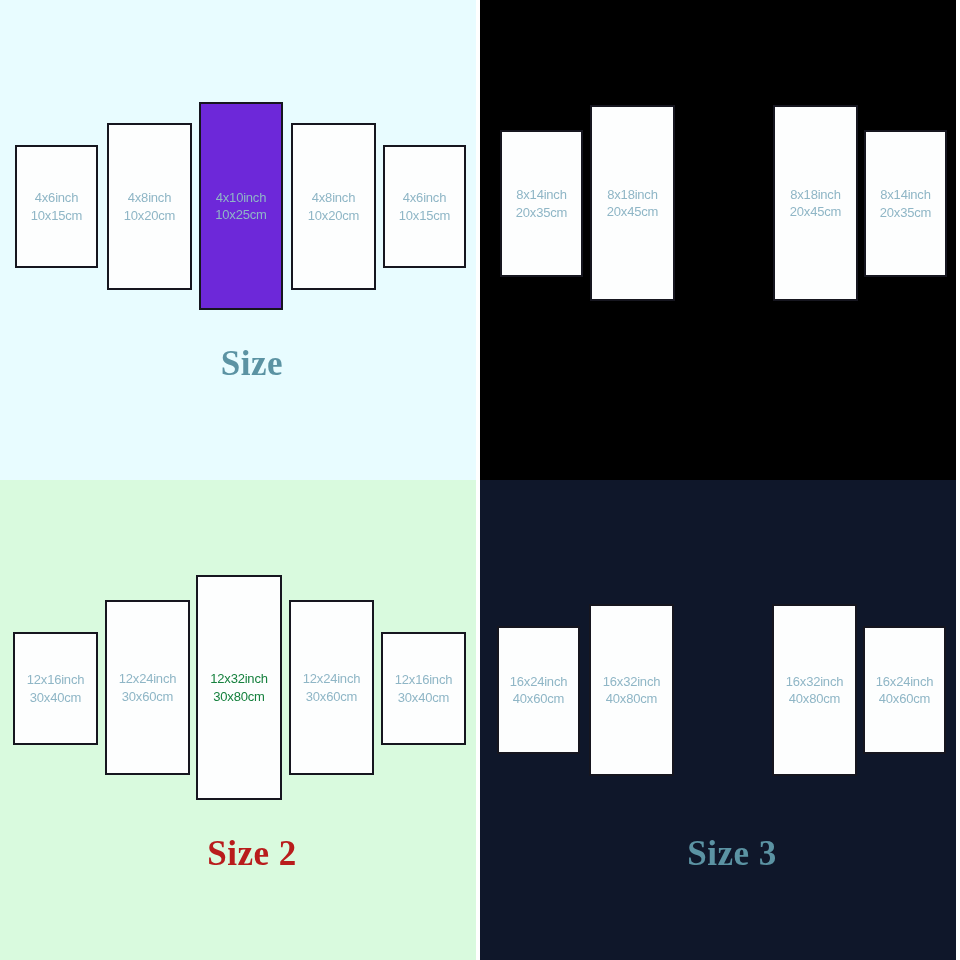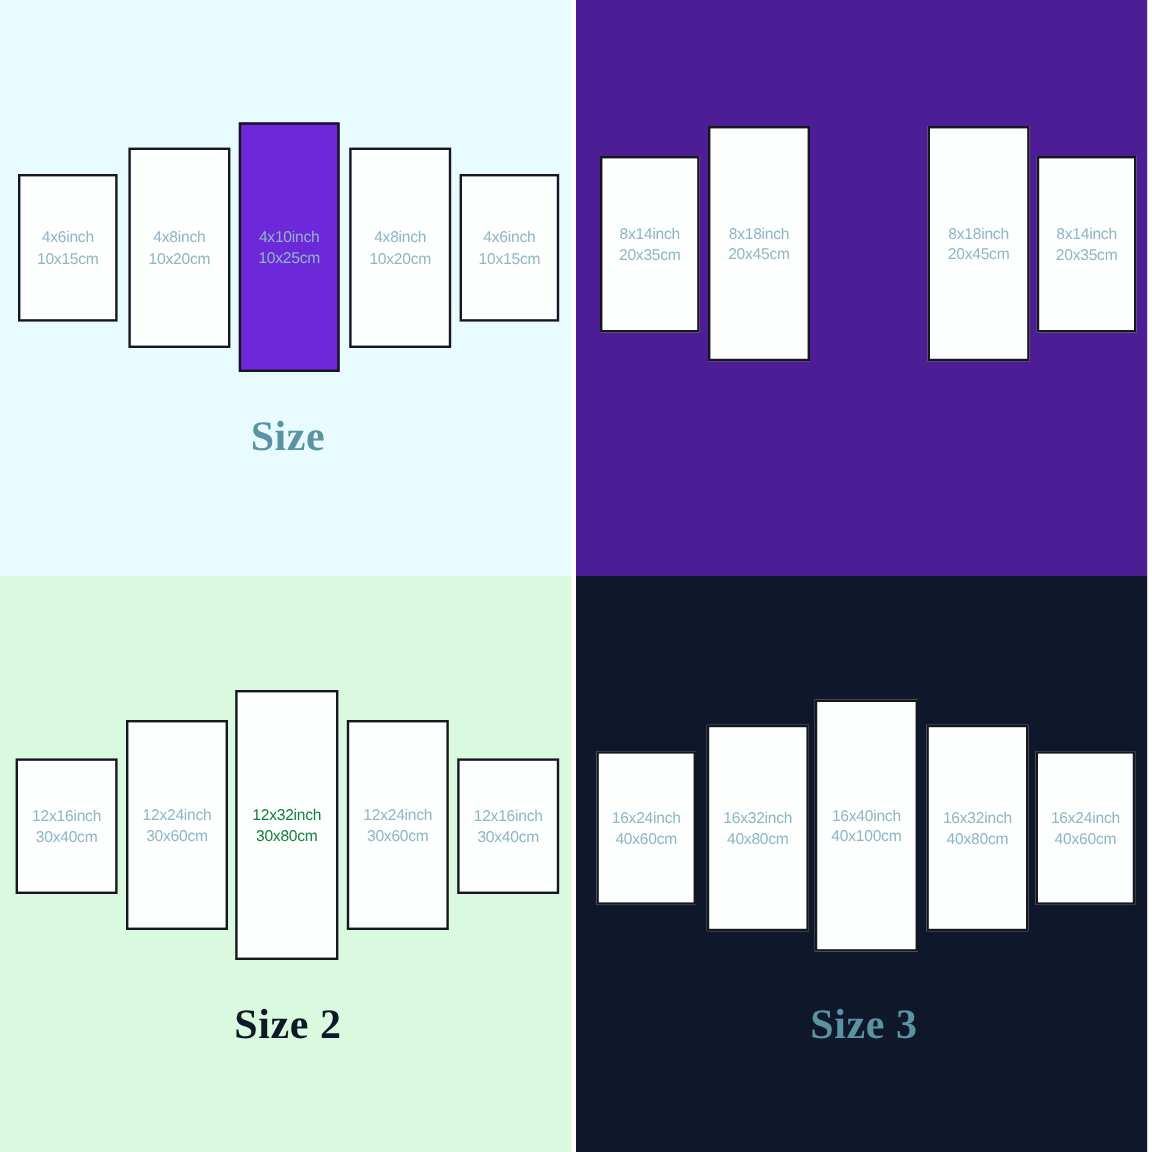--- a/index.html
+++ b/index.html
@@ -57,21 +57,21 @@
     text-align: center;
     white-space: nowrap;
     letter-spacing: -0.2px;
   }
   .panel-label .ln {
     display: block;
   }
 
   .size-title {
     position: absolute;
-    left: 0;
+    left: 12px;
     width: 480px;
     text-align: center;
     font-family: "Liberation Serif", serif;
     font-weight: bold;
     font-size: 35px;
     color: #5b93a3;
     letter-spacing: 0.5px;
   }
 </style>
 </head>
@@ -106,21 +106,21 @@
         </div>
         <div class="panel" style="left: 383px; top: 145px; width: 83px; height: 123px; border-color: rgb(22, 22, 31); background: rgb(253, 254, 254);">
           <div class="panel-label" style="color: rgb(143, 182, 198);">
             <span class="ln">4x6inch</span>
             <span class="ln">10x15cm</span>
           </div>
         </div>
       </div>
       <div class="size-title" style="top: 344px; color: rgb(91, 147, 163);">Size</div>
     </div>
-    <div class="quadrant" style="background: #4c1d95;">
+    <div class="quadrant" style="background: #000000;">
       <div class="panel-group">
         <div class="panel" style="left: 20px; top: 130px; width: 83px; height: 147px; border-color: rgb(22, 22, 31); background: rgb(253, 254, 254);">
           <div class="panel-label" style="color: rgb(143, 182, 198);">
             <span class="ln">8x14inch</span>
             <span class="ln">20x35cm</span>
           </div>
         </div>
         <div class="panel" style="left: 110px; top: 105px; width: 85px; height: 196px; border-color: rgb(22, 22, 31); background: rgb(253, 254, 254);">
           <div class="panel-label" style="color: rgb(143, 182, 198);">
             <span class="ln">8x18inch</span>
@@ -167,42 +167,36 @@
             <span class="ln">30x60cm</span>
           </div>
         </div>
         <div class="panel" style="left: 381px; top: 152px; width: 85px; height: 113px; border-color: rgb(22, 22, 31); background: rgb(253, 254, 254);">
           <div class="panel-label" style="color: rgb(143, 182, 198);">
             <span class="ln">12x16inch</span>
             <span class="ln">30x40cm</span>
           </div>
         </div>
       </div>
-      <div class="size-title" style="top: 354px; color: #0f172a;">Size 2</div>
+      <div class="size-title" style="top: 354px; color: #b91c1c;">Size 2</div>
     </div>
     <div class="quadrant" style="background: #0f172a;">
       <div class="panel-group">
         <div class="panel" style="left: 17px; top: 146px; width: 83px; height: 128px; border-color: rgb(22, 22, 31); background: rgb(253, 254, 254);">
           <div class="panel-label" style="color: rgb(143, 182, 198);">
             <span class="ln">16x24inch</span>
             <span class="ln">40x60cm</span>
           </div>
         </div>
         <div class="panel" style="left: 109px; top: 124px; width: 85px; height: 172px; border-color: rgb(22, 22, 31); background: rgb(253, 254, 254);">
           <div class="panel-label" style="color: rgb(143, 182, 198);">
             <span class="ln">16x32inch</span>
             <span class="ln">40x80cm</span>
           </div>
         </div>
-        <div class="panel" style="left: 199px; top: 103px; width: 86px; height: 210px; border-color: rgb(22, 22, 31); background: rgb(253, 254, 254);">
-          <div class="panel-label" style="color: rgb(143, 182, 198);">
-            <span class="ln">16x40inch</span>
-            <span class="ln">40x100cm</span>
-          </div>
-        </div>
         <div class="panel" style="left: 292px; top: 124px; width: 85px; height: 172px; border-color: rgb(22, 22, 31); background: rgb(253, 254, 254);">
           <div class="panel-label" style="color: rgb(143, 182, 198);">
             <span class="ln">16x32inch</span>
             <span class="ln">40x80cm</span>
           </div>
         </div>
         <div class="panel" style="left: 383px; top: 146px; width: 83px; height: 128px; border-color: rgb(22, 22, 31); background: rgb(253, 254, 254);">
           <div class="panel-label" style="color: rgb(143, 182, 198);">
             <span class="ln">16x24inch</span>
             <span class="ln">40x60cm</span>

